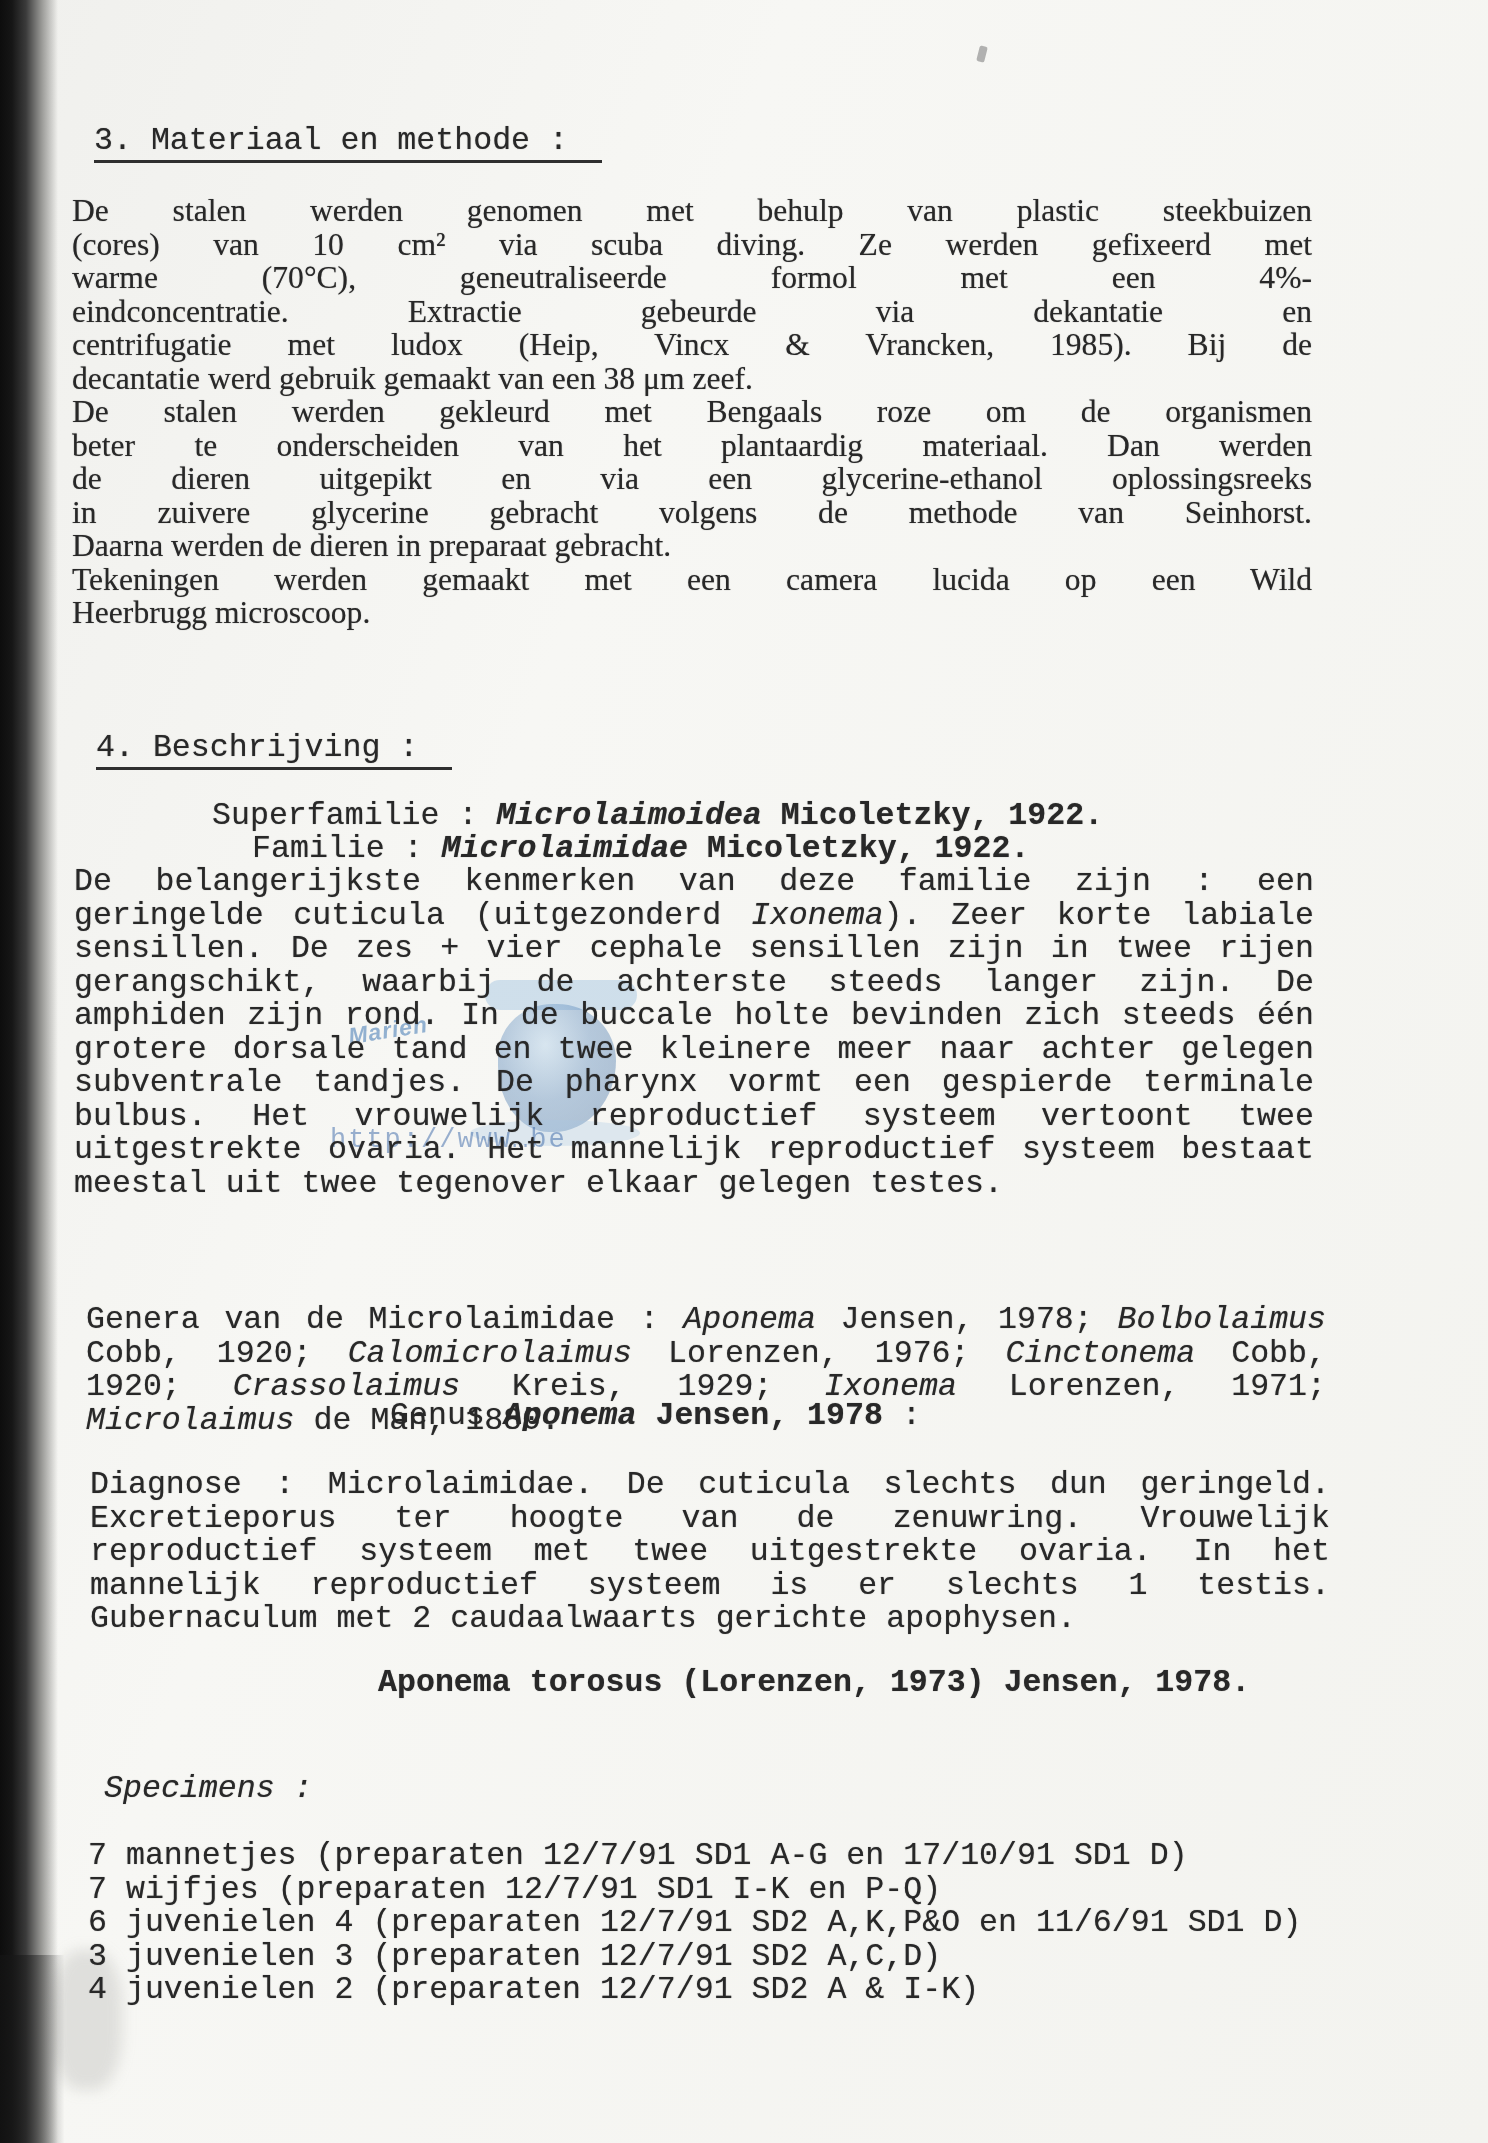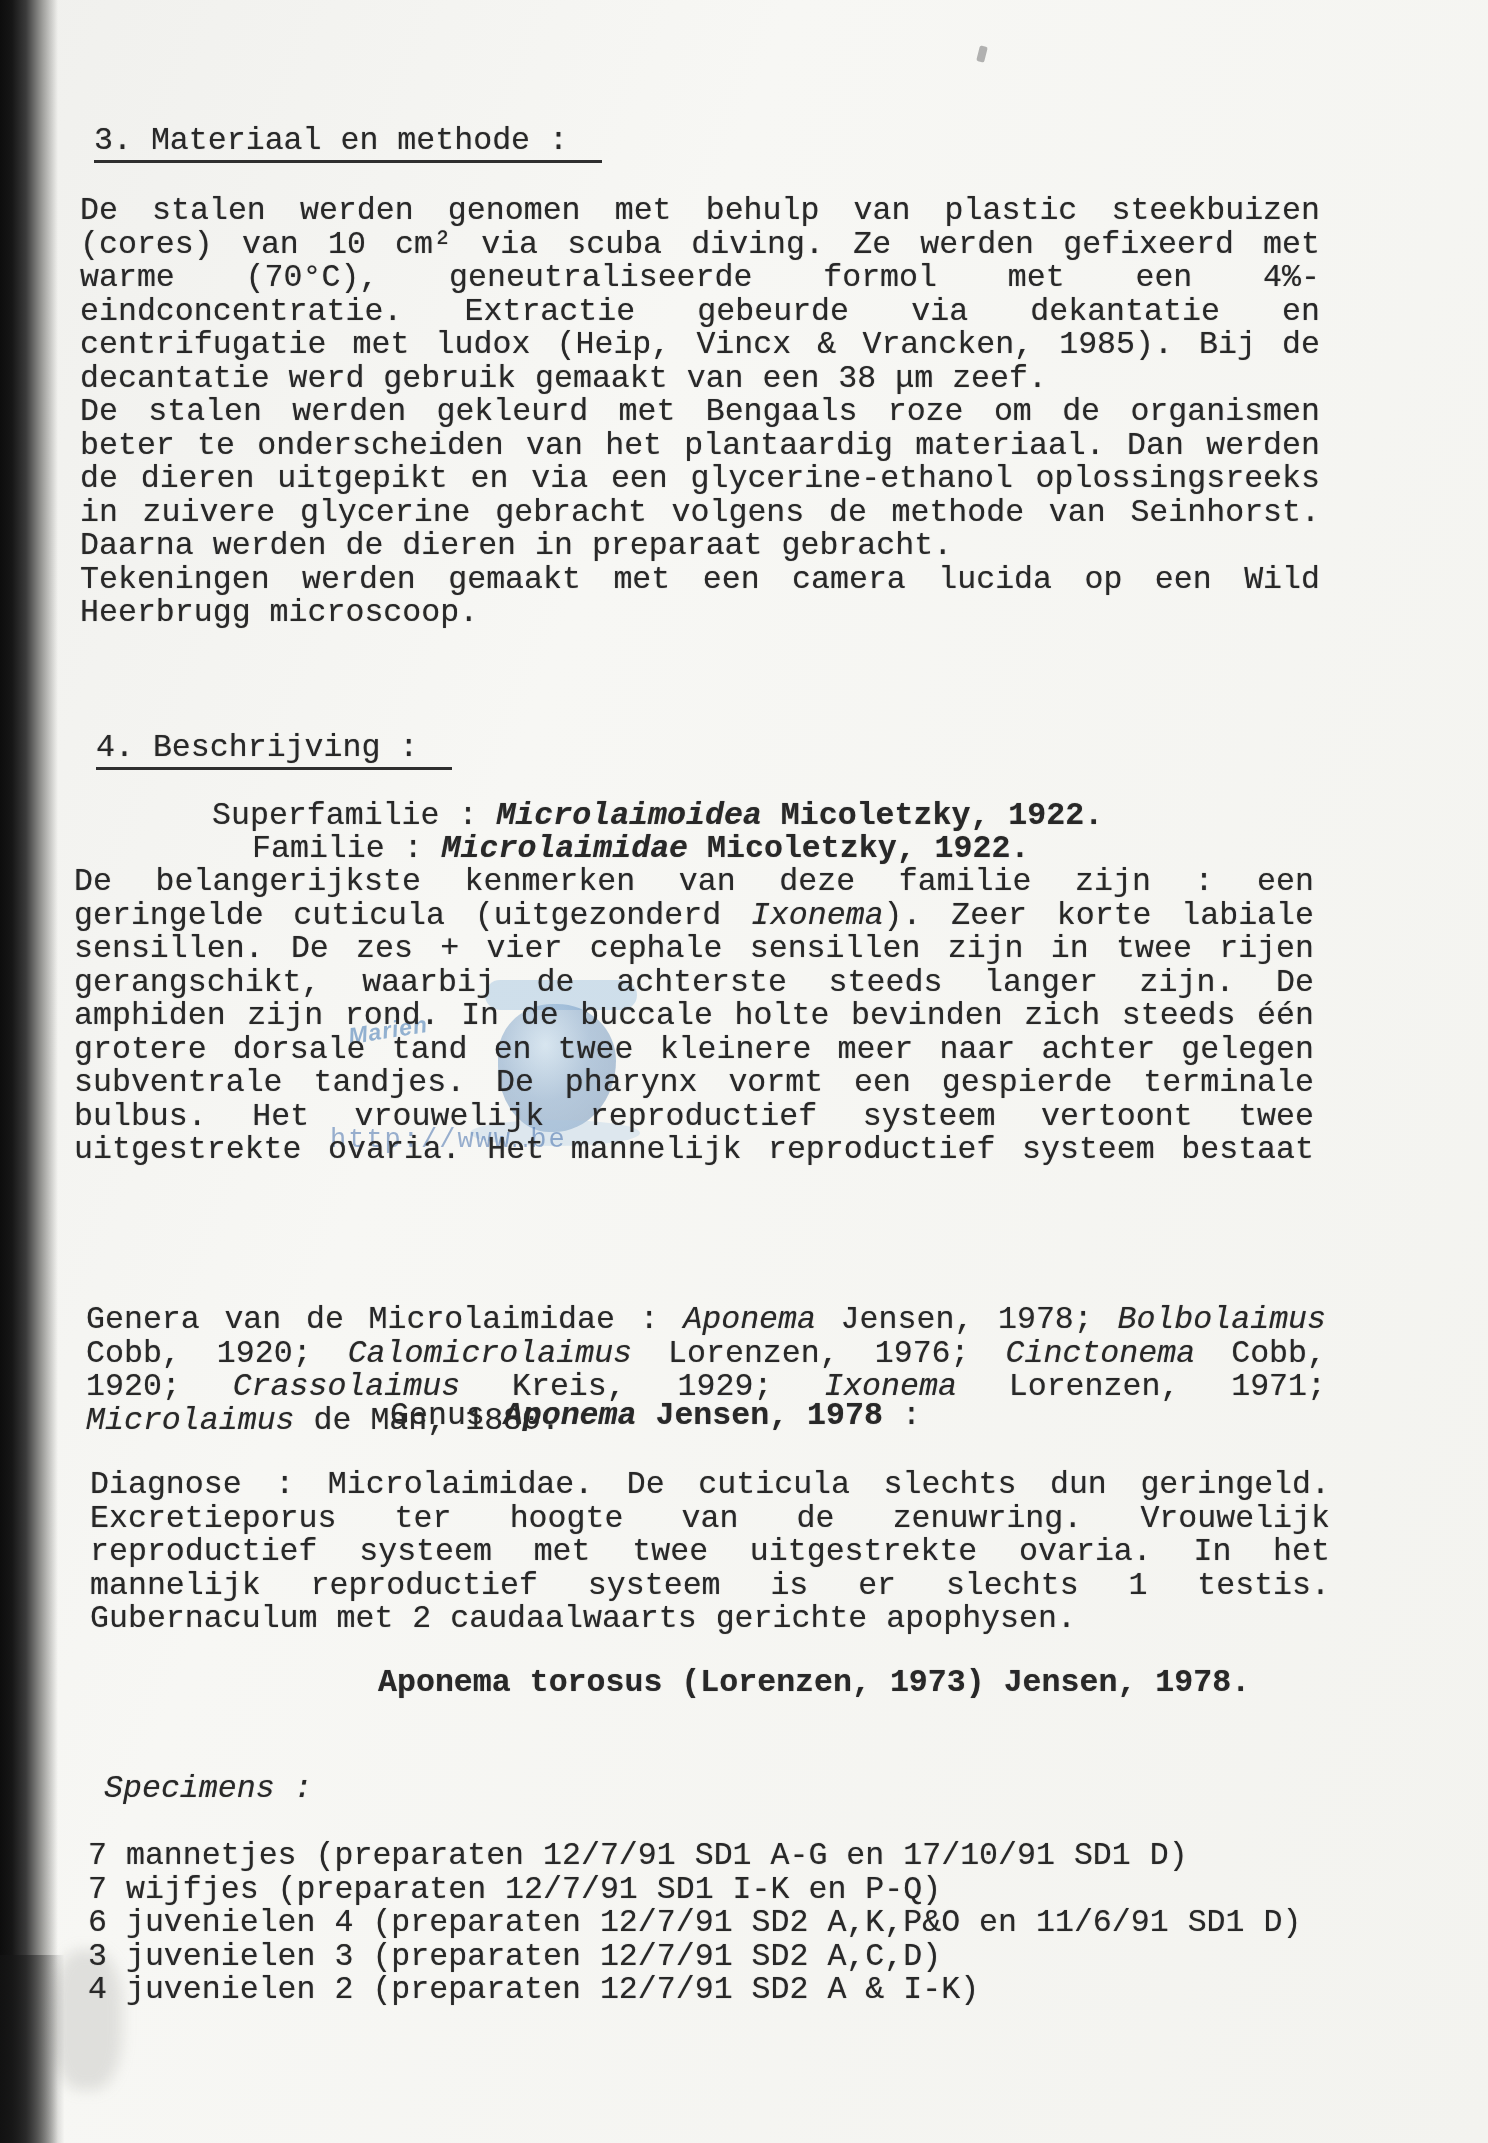--- a/index.html
+++ b/index.html
@@ -11,21 +11,21 @@
   }
   .txt{position:absolute;z-index:2;text-shadow:0 0 1px rgba(35,35,35,.5);}
   .para{width:1240px;}
   .ln{min-height:33.5px;}
   .just{text-align:justify;text-align-last:justify;}
   .it{font-style:italic;}
   .bd{font-weight:bold;}
   .ul{display:inline-block;border-bottom:3px solid #2f2f2f;padding-bottom:2px;padding-right:34px;margin-left:20px;}
 
   #h-materials{left:74px;top:124px;}
-  #para-materials{left:80px;top:194px;}
+  #para-materials{left:72px;top:194px;font-family:Liberation Serif, serif;}
   #h-description{left:76px;top:731px;}
   #line-superfamily{left:212px;top:799px;}
   #line-family{left:252px;top:832px;}
   #para-family{left:74px;top:865px;}
   #para-genera{left:86px;top:1303px;}
   #genus-heading{left:390px;top:1399px;}
   #para-diagnosis{left:90px;top:1468px;}
   #species-heading{left:330px;top:1666px;font-weight:bold;margin-left:48px;}
   #specimens-label{left:104px;top:1772px;font-style:italic;}
   #specimens-list{left:88px;top:1839px;}
@@ -116,20 +116,21 @@
   <div class="txt para" id="para-family">
     <div class="ln just">De belangerijkste kenmerken van deze familie zijn : een</div>
     <div class="ln just"><span>geringelde cuticula (uitgezonderd </span><span class="it">Ixonema</span><span>).  Zeer korte labiale</span></div>
     <div class="ln just">sensillen. De zes + vier cephale sensillen zijn in twee rijen</div>
     <div class="ln just">gerangschikt,  waarbij de achterste steeds langer zijn.  De</div>
     <div class="ln just">amphiden zijn rond.  In de buccale holte bevinden zich steeds één</div>
     <div class="ln just">grotere dorsale tand en twee kleinere meer naar achter gelegen</div>
     <div class="ln just">subventrale tandjes.  De pharynx vormt een gespierde terminale</div>
     <div class="ln just">bulbus.  Het vrouwelijk reproductief systeem vertoont twee</div>
     <div class="ln just">uitgestrekte ovaria.  Het mannelijk reproductief systeem bestaat</div>
+    <div class="ln">meestal uit twee tegenover elkaar gelegen testes.</div>
   </div>
 
   <div class="txt para" id="para-genera">
     <div class="ln just"><span>Genera van de Microlaimidae : </span><span class="it">Aponema</span><span> Jensen, 1978; </span><span class="it">Bolbolaimus</span></div>
     <div class="ln just"><span>Cobb, 1920; </span><span class="it">Calomicrolaimus</span><span> Lorenzen, 1976; </span><span class="it">Cinctonema</span><span> Cobb,</span></div>
     <div class="ln just"><span>1920; </span><span class="it">Crassolaimus</span><span> Kreis, 1929; </span><span class="it">Ixonema</span><span> Lorenzen, 1971;</span></div>
     <div class="ln"><span class="it">Microlaimus</span><span> de Man, 1880.</span></div>
   </div>
 
   <div class="txt ln" id="genus-heading"><span>Genus </span><span class="it bd">Aponema</span><span class="bd"> Jensen, 1978</span><span> :</span></div>

